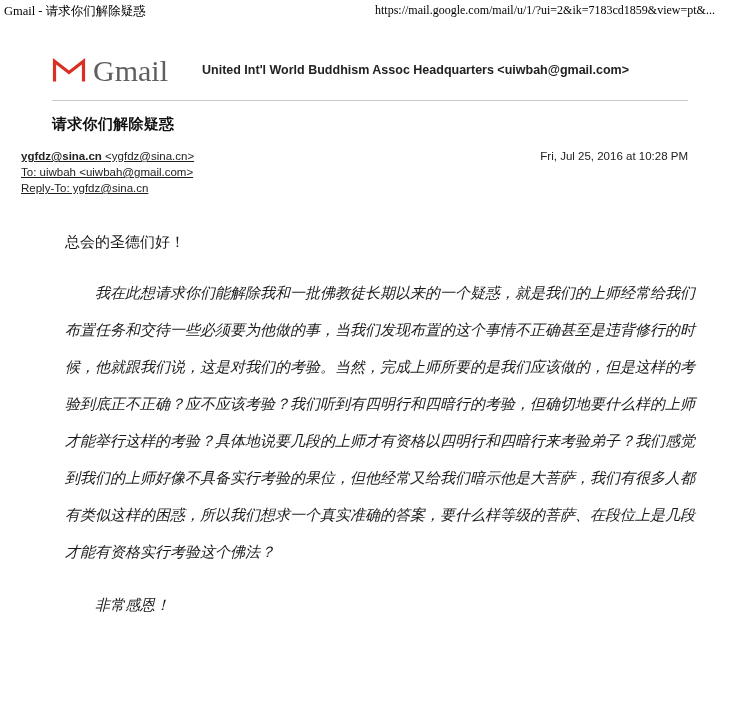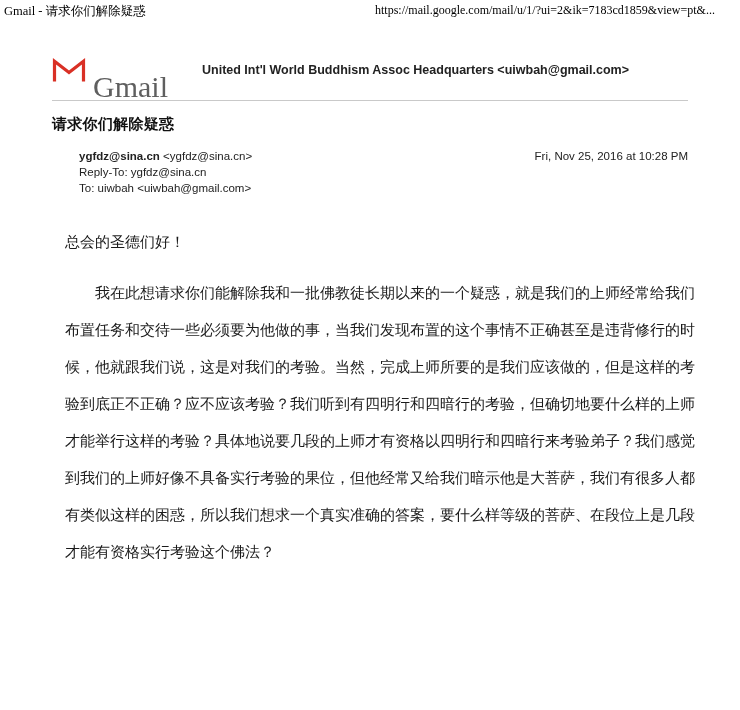--- a/index.html
+++ b/index.html
@@ -69,21 +69,21 @@
     margin-right: 7px;
   }
   .m-glyph svg { display: block; }
   .gmail-word {
     font-family: "Liberation Serif", serif;
     font-size: 30px;
     color: #5f5f5f;
     letter-spacing: 0px;
     line-height: 1;
     position: relative;
-    top: 17px;
+    top: 1px;
   }
   .account-line {
     font-family: "Liberation Sans", sans-serif;
     font-weight: bold;
     font-size: 12.5px;
     color: #222;
     margin-left: 34px;
     white-space: nowrap;
   }
 
@@ -98,24 +98,25 @@
     font-family: Liberation Sans, sans-serif;
     font-weight: bold;
     font-size: 15px;
     color: #111;
     padding: 14px 0 0 52px;
     letter-spacing: 0.3px;
   }
 
   .meta {
     position: relative;
-    padding: 14px 0 0 79px;
+    padding: 14px 0 0 21px;
     font-size: 11.5px;
     line-height: 16px;
     color: #222;
+    text-decoration: underline;
   }
   .meta .from-line { font-weight: bold; }
   .meta .from-line .addr { font-weight: normal; }
   .meta .date {
     position: absolute;
     right: 52px;
     top: 14px;
     font-size: 11.5px;
     font-weight: normal;
     color: #222;
@@ -126,21 +127,21 @@
   .body-text {
     margin: 28px 45px 0 65px;
     font-family: "DejaVu Serif", serif;
     font-size: 15px;
     line-height: 37px;
     color: #1a1a1a;
     text-align: justify;
     text-justify: inter-ideograph;
   }
   .body-text p { margin: 0 0 16px 0; }
-  .body-text p.indent { text-indent: 2em; }
+  .body-text p.indent { text-indent: 2em; font-style: italic; }
   .body-text p.greet { margin-bottom: 14px; }
 </style>
 </head>
 <body>
 
 <div class="print-header">
   <div class="ph-left">Gmail - 请求你们解除疑惑</div>
   <div class="ph-right">https://mail.google.com/mail/u/1/?ui=2&amp;ik=7183cd1859&amp;view=pt&amp;...</div>
 </div>
 
@@ -160,23 +161,24 @@
 
   <hr class="rule">
 
   <div class="subject">请求你们解除疑惑</div>
 
   <div class="meta">
     <div class="from-line">
       <span>ygfdz@sina.cn</span>
       <span class="addr">&lt;ygfdz@sina.cn&gt;</span>
     </div>
+    <div>To: uiwbah &lt;uiwbah@gmail.com&gt;</div>
     <div>Reply-To: ygfdz@sina.cn</div>
-    <div>To: uiwbah &lt;uiwbah@gmail.com&gt;</div>
-    <div class="date">Fri, Nov 25, 2016 at 10:28 PM</div>
+    <div class="date">Fri, Jul 25, 2016 at 10:28 PM</div>
   </div>
 
   <div class="body-text">
     <p class="greet">总会的圣德们好！</p>
     <p class="indent">我在此想请求你们能解除我和一批佛教徒长期以来的一个疑惑，就是我们的上师经常给我们布置任务和交待一些必须要为他做的事，当我们发现布置的这个事情不正确甚至是违背修行的时候，他就跟我们说，这是对我们的考验。当然，完成上师所要的是我们应该做的，但是这样的考验到底正不正确？应不应该考验？我们听到有四明行和四暗行的考验，但确切地要什么样的上师才能举行这样的考验？具体地说要几段的上师才有资格以四明行和四暗行来考验弟子？我们感觉到我们的上师好像不具备实行考验的果位，但他经常又给我们暗示他是大菩萨，我们有很多人都有类似这样的困惑，所以我们想求一个真实准确的答案，要什么样等级的菩萨、在段位上是几段才能有资格实行考验这个佛法？</p>
+    <p class="indent">非常感恩！</p>
   </div>
 
 </div>
 
 </body></html>

